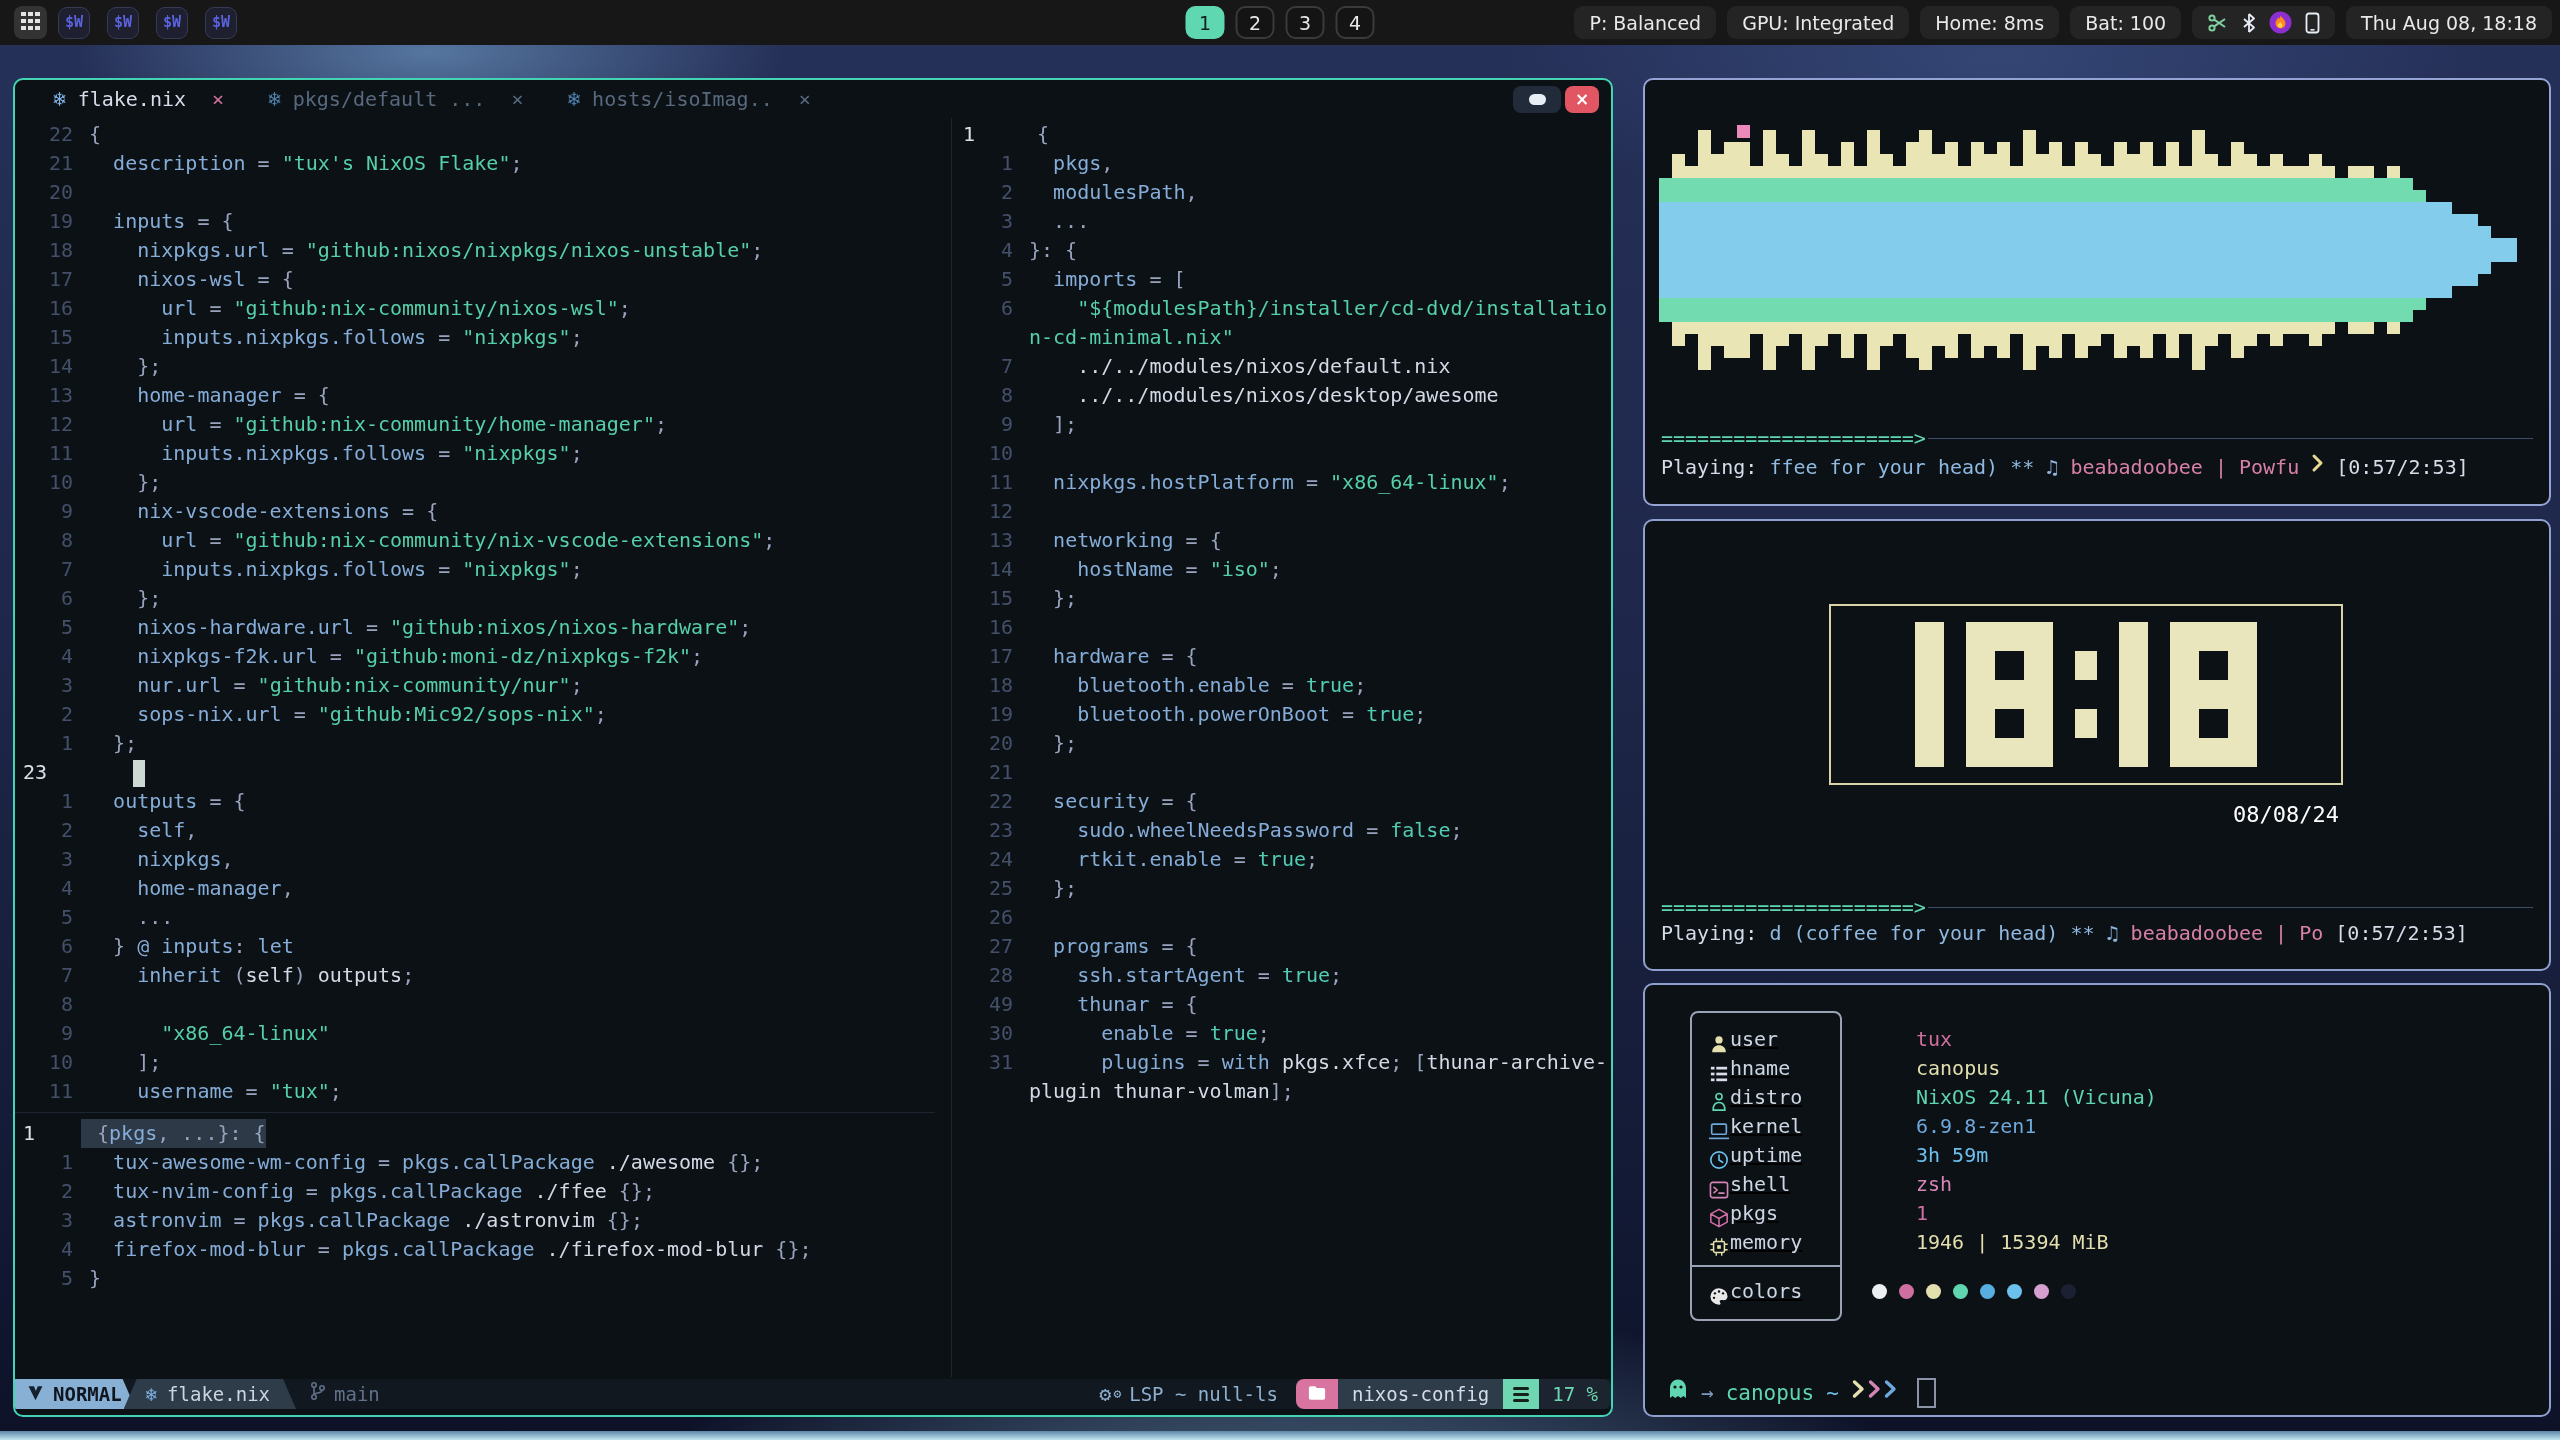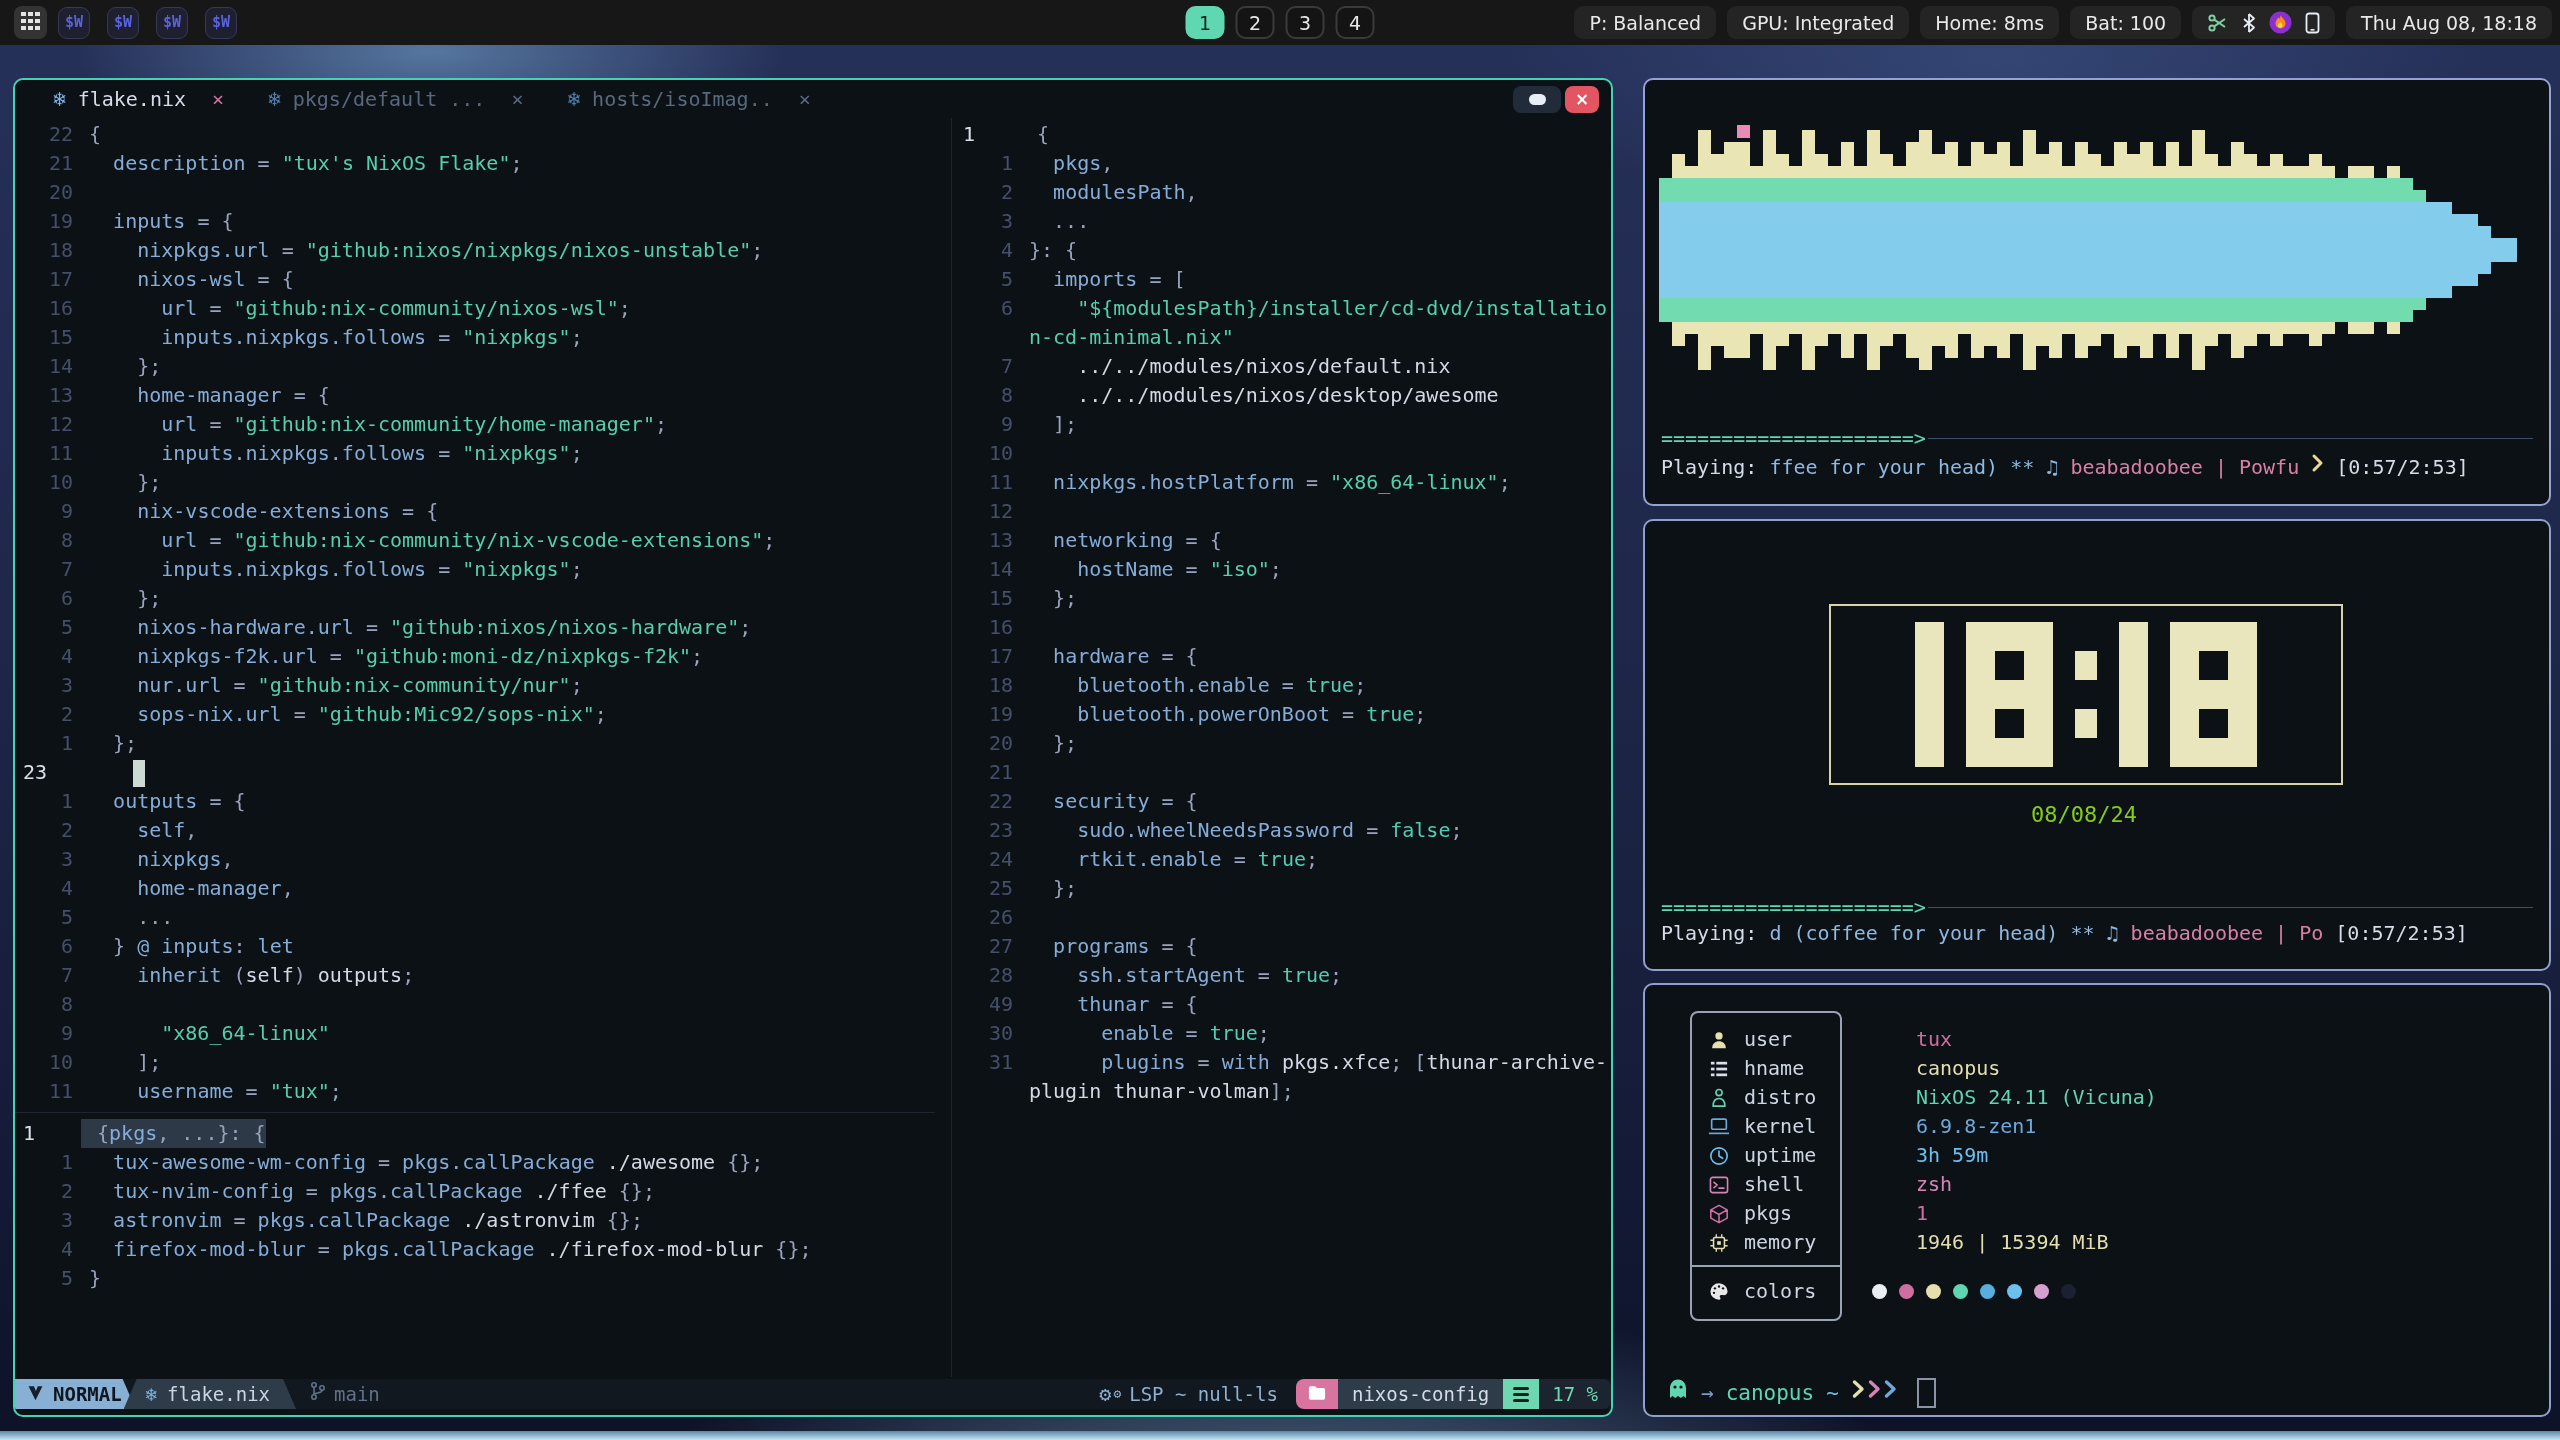--- a/index.html
+++ b/index.html
@@ -87,27 +87,27 @@
   .playing{position:absolute;font:20px/29px "DejaVu Sans Mono",monospace;white-space:pre;display:flex;align-items:center;}
   .pl-prefix{color:#d5dce8}.pl-title{color:#8fb9e0}.pl-note{color:#8fb9e0}.pl-artist{color:#d980a8}.pl-time{color:#d5dce8}
 
   #clockbox{position:absolute;left:184px;top:83px;width:510px;height:177px;border:2px solid #d8d4a8;
     display:flex;align-items:center;justify-content:center;gap:22px;}
   .digit{display:flex;flex-direction:column;}
   .drow{display:flex;}
   .dcell{width:29px;height:29px;}
   .dcell.on{background:#e9e5bd;}
   .dcell.colon{width:22px;}
-  #dateline{position:absolute;left:184px;top:281px;width:510px;text-align:center;color:#84cc16;
+  #dateline{position:absolute;left:184px;top:281px;width:510px;text-align:right;color:#ffffff;
     font:22px "DejaVu Sans Mono",monospace;}
 
   
   #fetchbox{position:absolute;left:45px;top:26px;width:152px;height:310px;border:2px solid #9aa3b5;border-radius:8px;box-sizing:border-box;}
   .fdivider{position:absolute;left:0;right:0;top:252px;height:2px;background:#9aa3b5;}
-  .frow{position:absolute;display:flex;align-items:center;gap:14px;height:29px;}
+  .frow{position:absolute;display:flex;align-items:flex-end;gap:0;height:29px;text-decoration:underline;}
   .flabel{color:#cdd6e2;font:20px/29px "DejaVu Sans Mono",monospace;}
   .fvalue{position:absolute;font:20px/29px "DejaVu Sans Mono",monospace;white-space:pre;margin-left:44px;}
   .dots{position:absolute;display:flex;gap:12px;align-items:center;}
   .dot{width:15px;height:15px;border-radius:50%;}
   #promptline{position:absolute;left:22px;top:392px;display:flex;align-items:center;gap:12px;
     font:21px/30px "DejaVu Sans Mono",monospace;}
   .hollowcursor{display:inline-block;width:15px;height:26px;border:2px solid #8b93a7;margin-left:8px;}
 </style>
 </head>
 <body>

